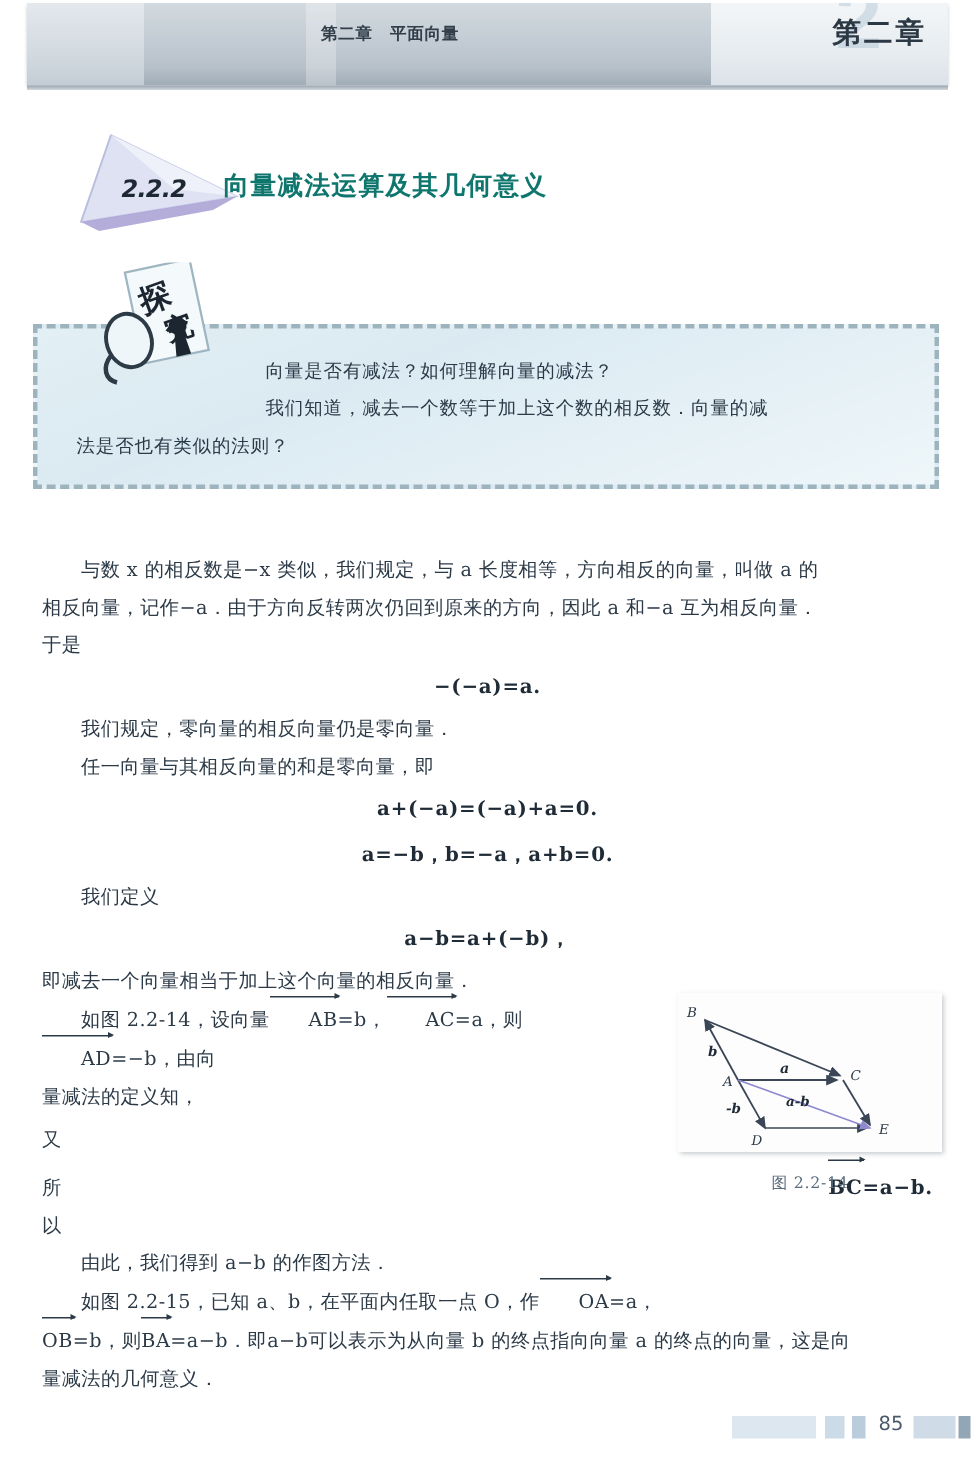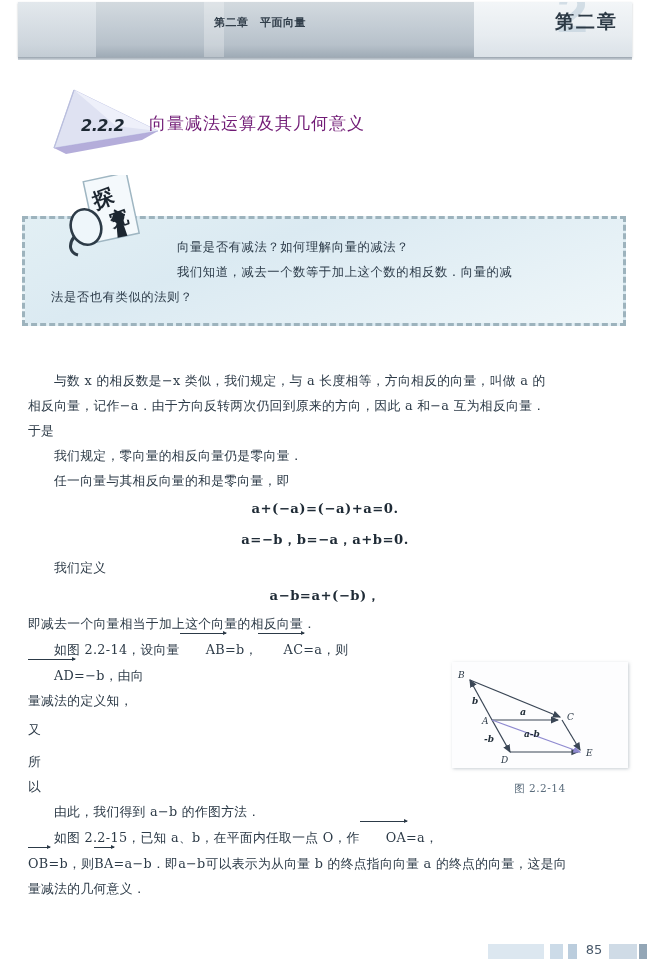--- a/index.html
+++ b/index.html
@@ -63,21 +63,21 @@
   .section-title .num{
     position:absolute;left:20px;top:28px;
     font-family:"DejaVu Sans","Liberation Sans",sans-serif;
     font-size:16px;font-weight:700;font-style:italic;color:#1d2833;
     letter-spacing:-.5px;
     margin-left:15px;
   }
   .section-title .label{
     position:absolute;left:103px;top:24px;
     font-family:"DejaVu Sans","Liberation Sans",sans-serif;
-    font-size:17px;font-weight:400;color:#701a75;letter-spacing:1px;
+    font-size:17px;font-weight:700;color:#0f766e;letter-spacing:1px;
   }
 
   
   .explore{
     position:absolute;left:22px;top:216px;width:604px;height:110px;
     background:linear-gradient(160deg,#e2eff4 0%,#dbeaf2 35%,#eef6f9 100%);
     border:3px dashed #9db3bd;
     box-sizing:border-box;
   }
   .explore-icon{
@@ -191,20 +191,21 @@
     <polygon points="54,48 60,48 62,64 52,64" fill="#1c2630"></polygon>
   </g>
   <ellipse cx="24" cy="52" rx="15" ry="18" fill="#eef6fa" stroke="#2d3b47" stroke-width="2.6" transform="rotate(-18 24 52)"></ellipse>
   <path d="M12 62 C6 70, 8 78, 16 80" fill="none" stroke="#2d3b47" stroke-width="3"></path>
 </svg>
 
 <div class="body">
   <p class="p ind">与数 x 的相反数是−x 类似，我们规定，与 a 长度相等，方向相反的向量，叫做 a 的</p>
   <p class="p">相反向量，记作−a．由于方向反转两次仍回到原来的方向，因此 a 和−a 互为相反向量．</p>
   <p class="p">于是</p>
+  <p class="eq">−(−a)=a.</p>
   <p class="p ind">我们规定，零向量的相反向量仍是零向量．</p>
   <p class="p ind">任一向量与其相反向量的和是零向量，即</p>
   <p class="eq">a+(−a)=(−a)+a=0.</p>
   <p class="eq">a=−b，b=−a，a+b=0.</p>
   <p class="p ind">我们定义</p>
   <p class="eq">a−b=a+(−b)，</p>
   <p class="p">即减去一个向量相当于加上这个向量的相反向量．</p>
 
   <p class="p ind narrow">
     <span>如图 2.2-14，设向量</span><span class="vec">AB</span><span>=b，</span><span class="vec">AC</span><span>=a，则</span><span class="vec">AD</span><span>=−b，由向</span>

